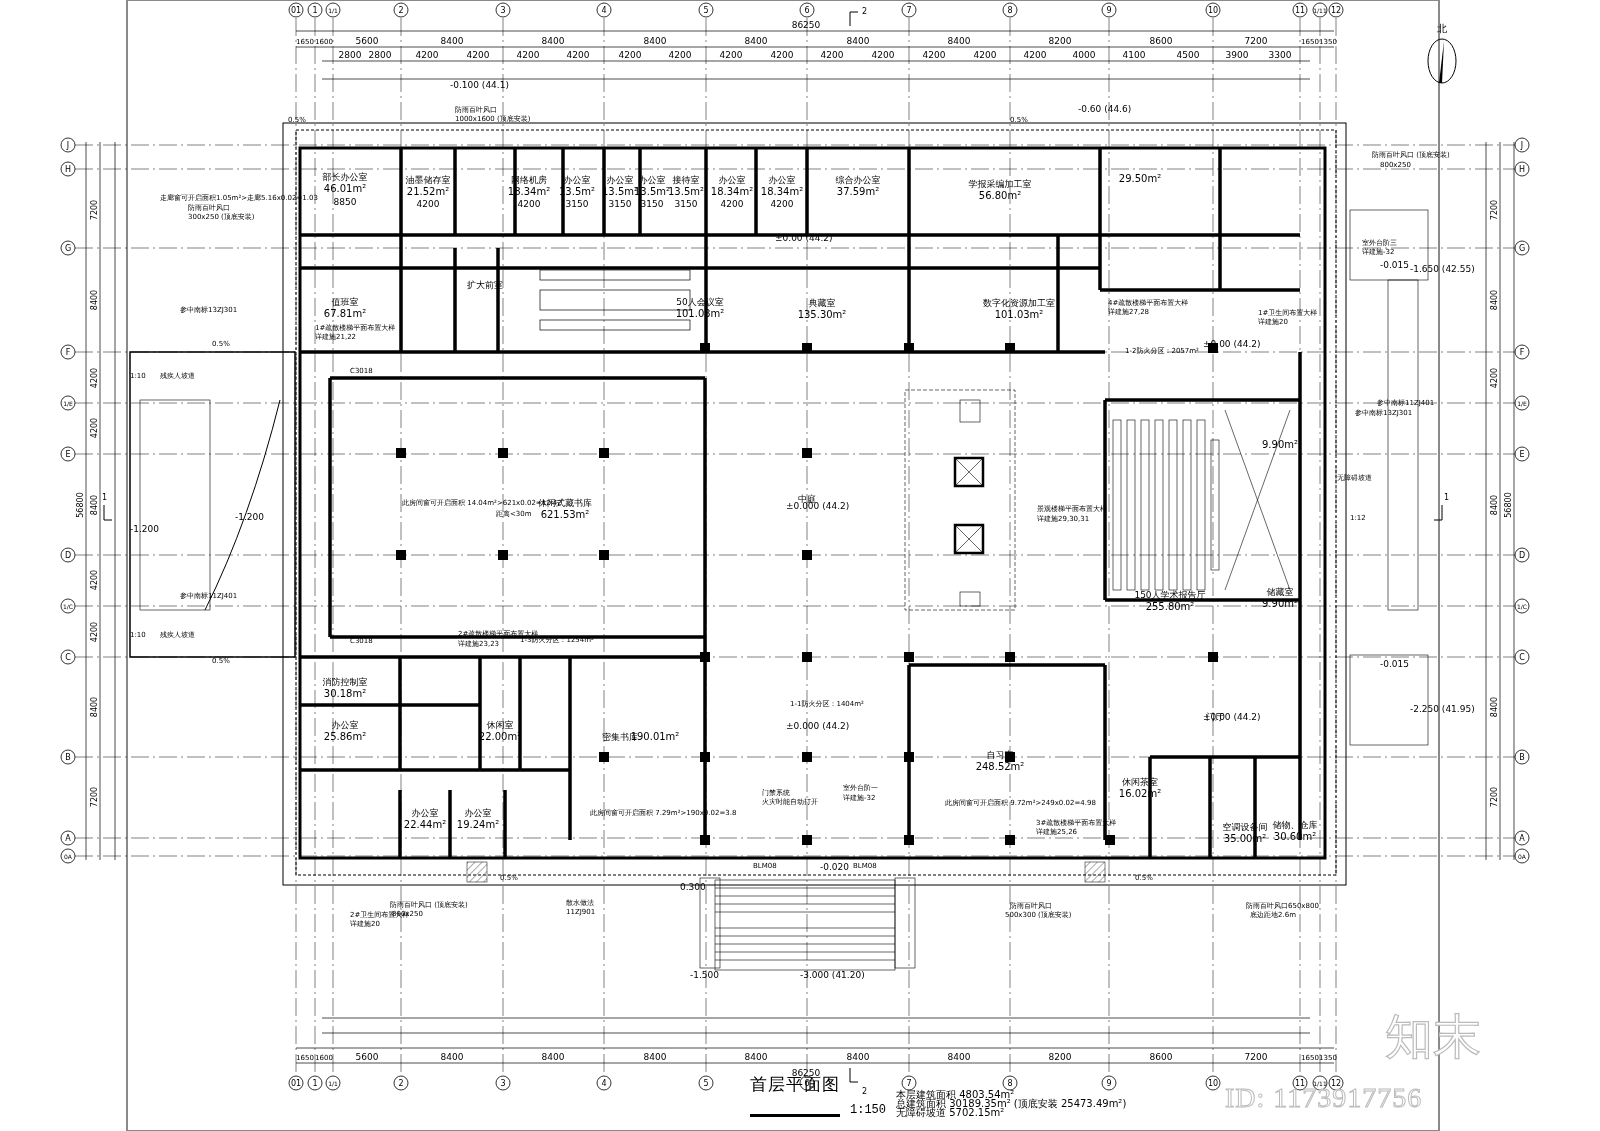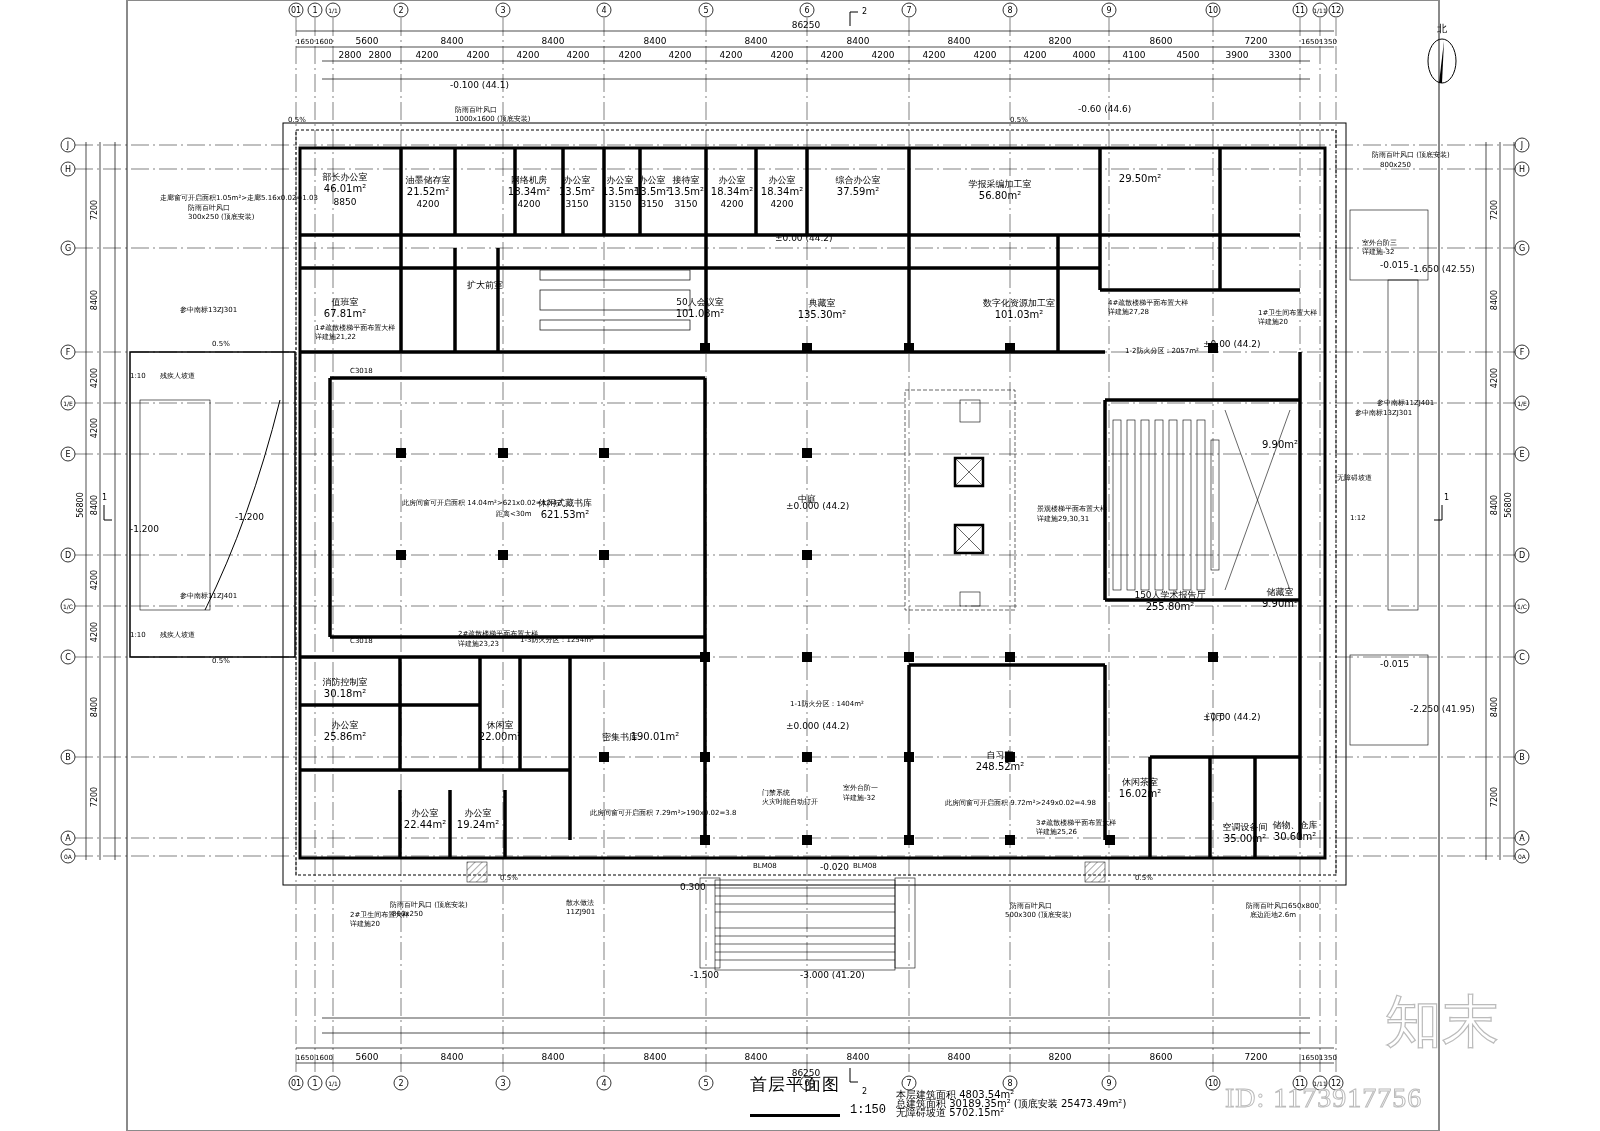--- a/index.html
+++ b/index.html
@@ -8,21 +8,21 @@
   svg { position:absolute; left:0; top:0; }
   .t { font-family:"DejaVu Sans", sans-serif; fill:#000; }
   .dim { font-size:9px; }
   .room { font-size:9px; }
   .area { font-size:10px; }
   .title-block { position:absolute; left:750px; top:1073px; display:flex; align-items:flex-end; gap:10px; }
   .title-main { font-size:17px; font-family:"DejaVu Sans", sans-serif; border-bottom:3px solid #000; padding-bottom:18px; letter-spacing:1px; }
   .title-scale { font-size:12px; font-family:Liberation Mono, monospace; }
   .title-stats { font-size:10px; line-height:9px; font-family:"DejaVu Sans", sans-serif; }
   .wm-id { position:absolute; left:1225px; top:1082px; font-size:28px; color:#fff; -webkit-text-stroke:1px #bbb; font-family:Liberation Serif, serif; letter-spacing:1px; }
-  .wm-logo { position:absolute; left:1385px; top:984px; font-size:57px; color:#fff; -webkit-text-stroke:1.2px #bbb; font-family:"DejaVu Sans", sans-serif; }
+  .wm-logo { position:absolute; left:1385px; top:1005px; font-size:48px; color:#fff; -webkit-text-stroke:1.2px #bbb; font-family:"DejaVu Sans", sans-serif; }
   .north { position:absolute; left:1425px; top:22px; text-align:center; }
   .north-label { font-size:10px; }
 </style>
 </head>
 <body>
 
 <div class="frame"></div>
 
 <svg width="1600" height="1131" viewBox="0 0 1600 1131" xmlns="http://www.w3.org/2000/svg">
   <defs>

